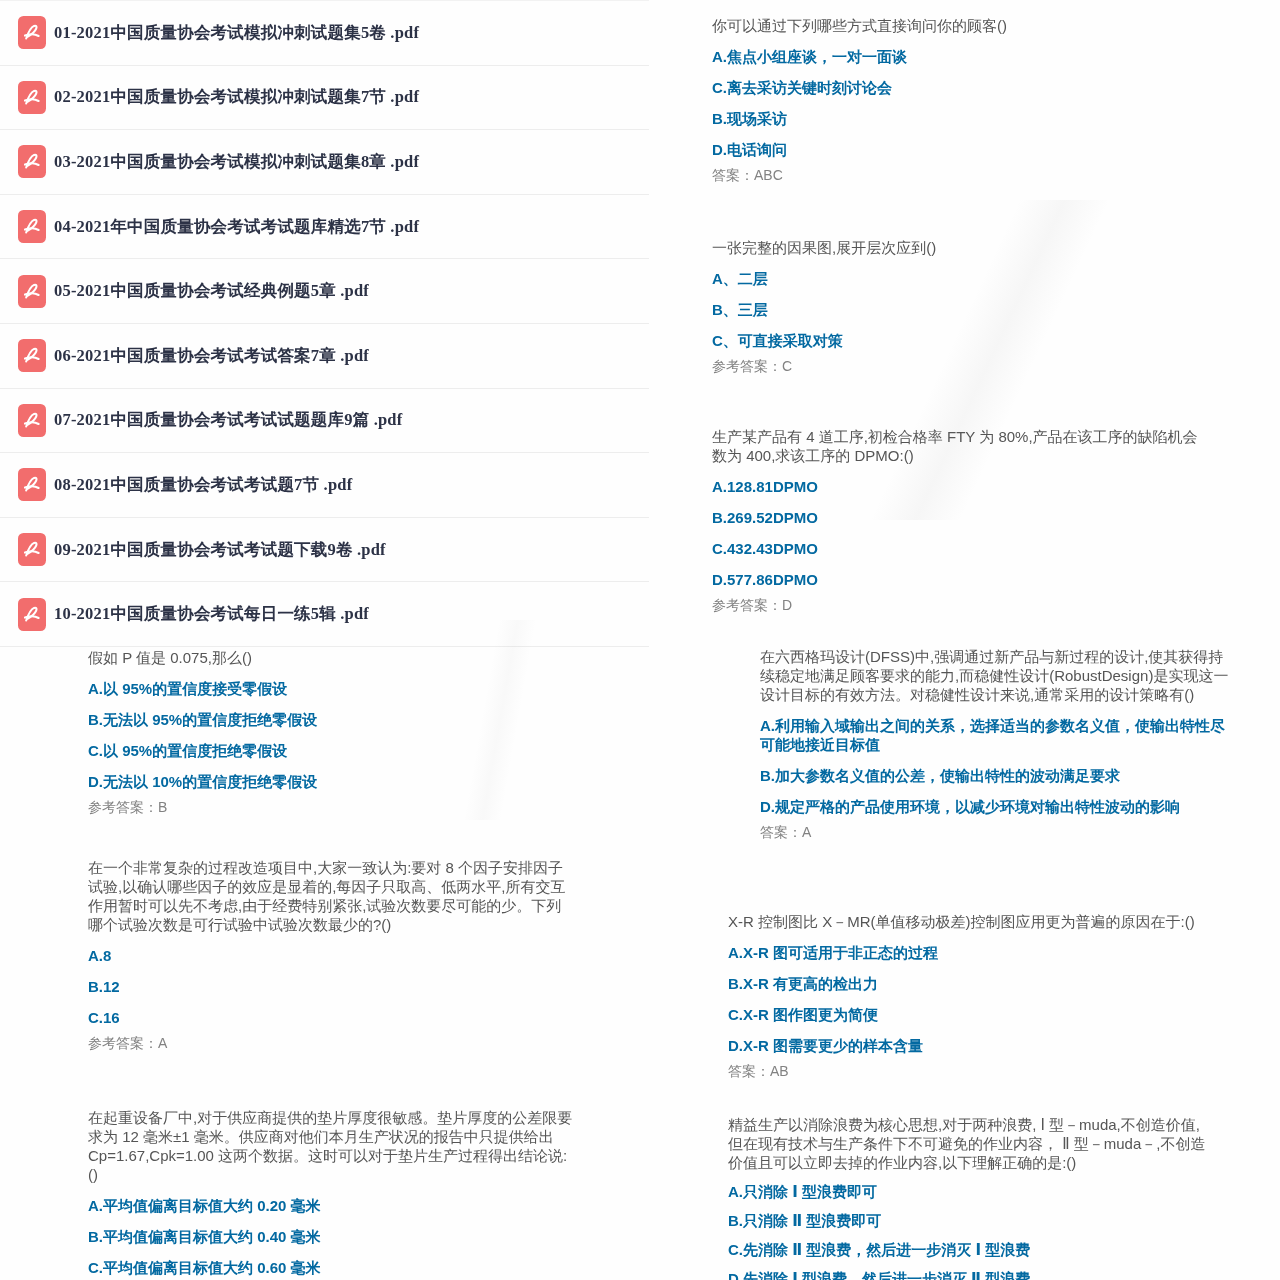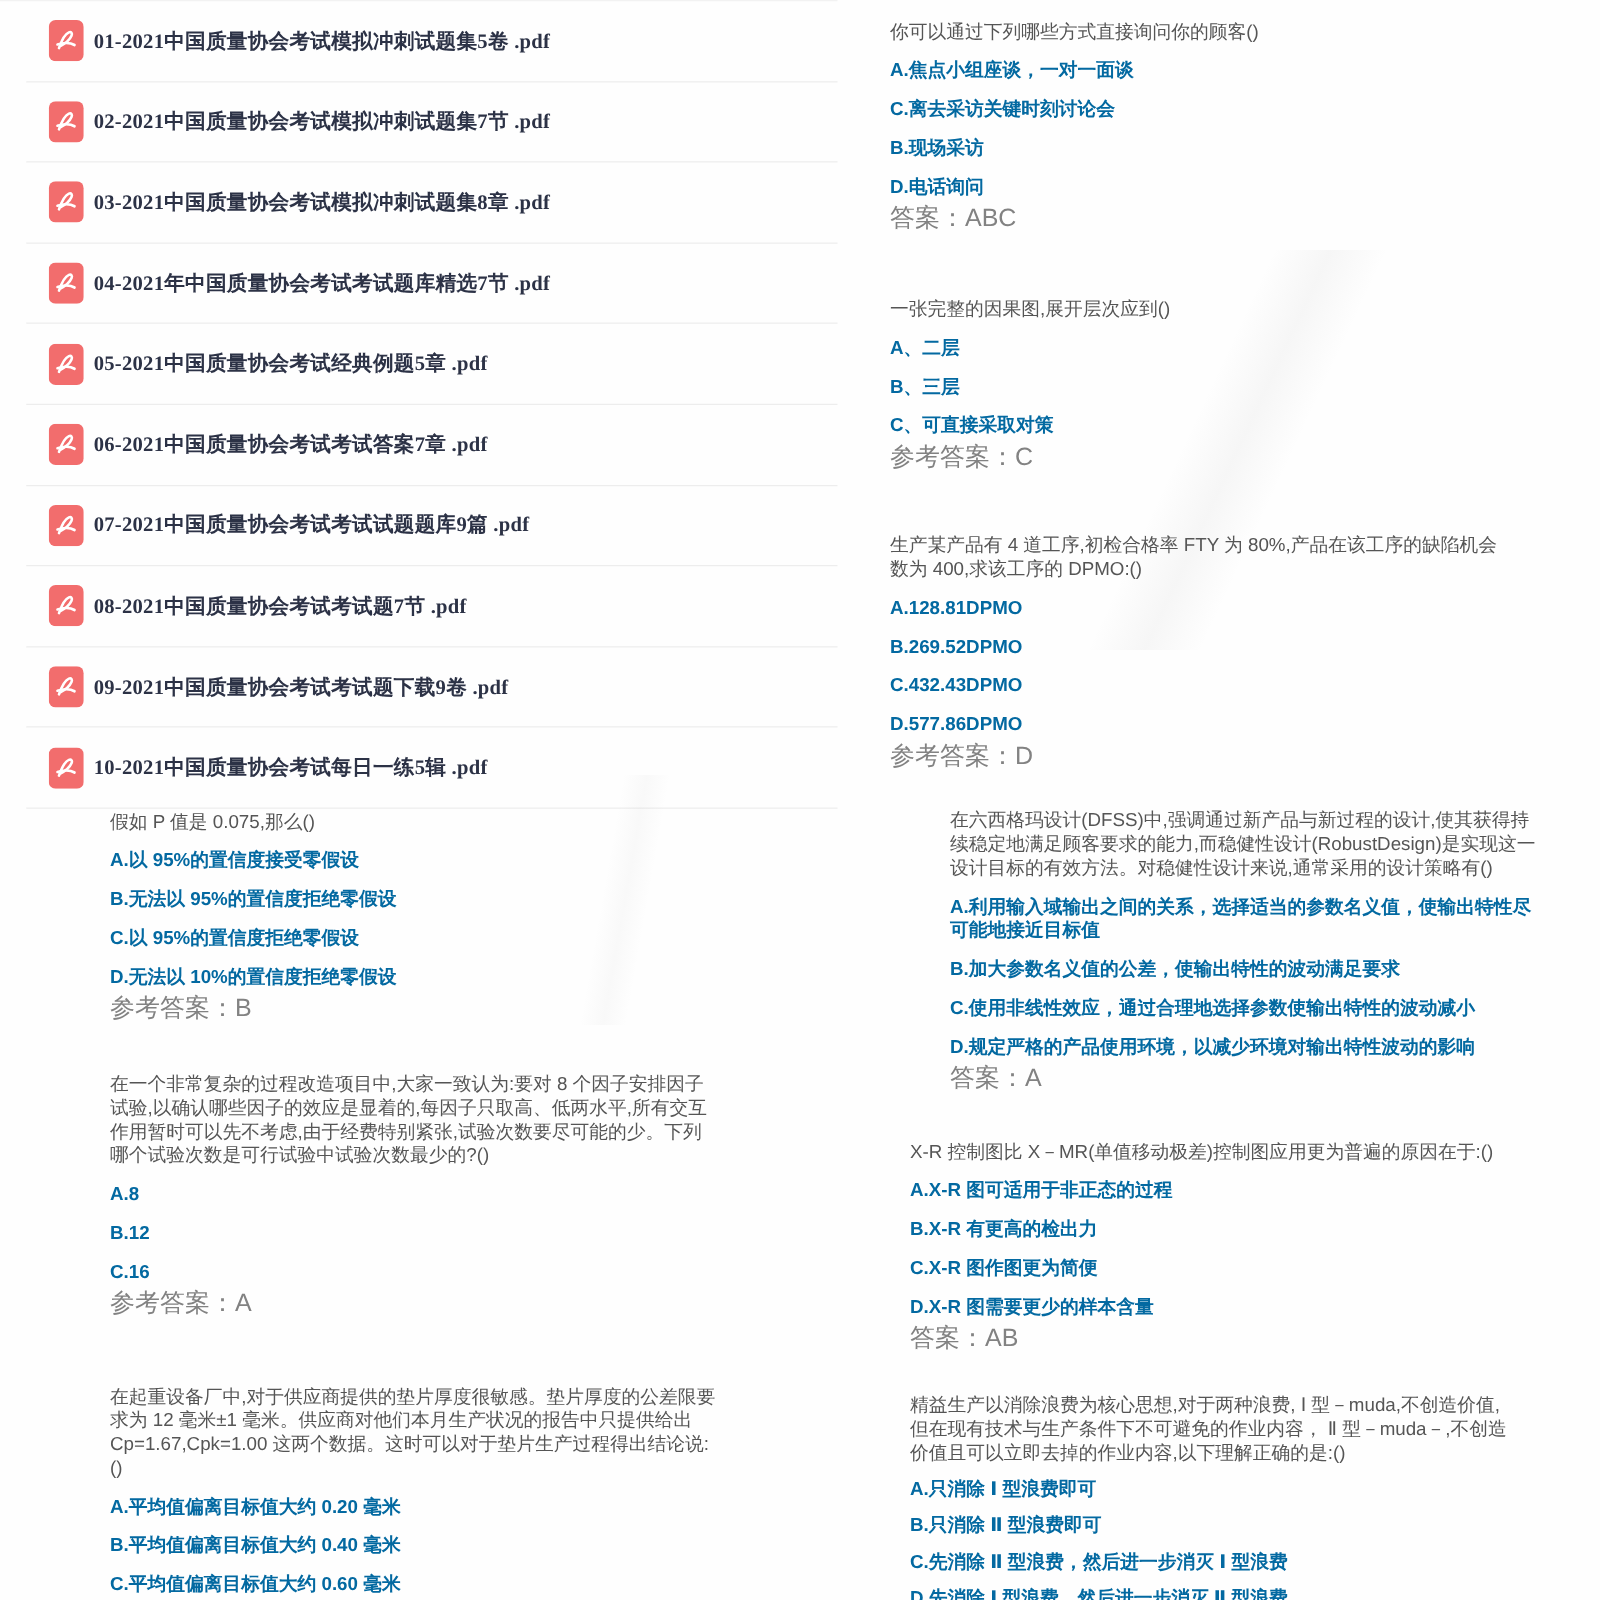--- a/index.html
+++ b/index.html
@@ -1,36 +1,36 @@
 <!DOCTYPE html>
 <html><head>
 <meta charset="utf-8">
 <style>
   html,body{margin:0;padding:0;background:#fff;}
   .page{
     position:relative;width:1280px;height:1280px;overflow:hidden;background:#fefefe;
     font-family:"Liberation Sans","DejaVu Sans",sans-serif;
   }
   
-  .file-list{position:absolute;left:0;top:0;width:649px;border-top:1px solid #f2f2f2;padding-left:21px;}
+  .file-list{position:absolute;left:0;top:0;width:649px;border-top:1px solid #f2f2f2;}
   .file-row{
     height:63.6px;display:flex;align-items:center;gap:8px;
     padding-left:18px;border-bottom:1px solid #ededed;cursor:pointer;background:transparent;
   }
   .pdf-badge{flex:0 0 auto;width:28px;height:33px;display:block;}
   .file-title{
     font-family:"Liberation Serif","DejaVu Serif",serif;
     font-size:16.5px;font-weight:600;color:#2c3246;letter-spacing:.2px;white-space:nowrap;
   }
   
   .q{position:absolute;font-size:15px;color:#5a5a5a;}
   .q-intro{line-height:19px;color:#555;}
   .q-option{margin-top:12px;line-height:19px;color:#0369a1;font-weight:bold;}
   .q.tight .q-option{margin-top:10px;}
-  .q-answer{margin-top:7px;line-height:19px;font-size:20px;color:#828282;}
+  .q-answer{margin-top:7px;line-height:19px;font-size:14px;color:#828282;}
   
   .glare{position:absolute;pointer-events:none;}
   .glare.g1{left:780px;top:200px;width:420px;height:320px;
     background:linear-gradient(115deg,transparent 42%,rgba(120,120,120,.06) 50%,transparent 58%);}
   .glare.g2{left:330px;top:620px;width:340px;height:200px;
     background:linear-gradient(100deg,transparent 45%,rgba(120,120,120,.04) 50%,transparent 55%);}
 </style>
 </head>
 <body>
 
@@ -176,21 +176,20 @@
     <div class="q-option">B.269.52DPMO</div>
     <div class="q-option">C.432.43DPMO</div>
     <div class="q-option">D.577.86DPMO</div>
     <div class="q-answer">参考答案：D</div>
   </div>
 
   <div class="q" style="left:760px;top:647px;width:478px">
     <div class="q-intro">在六西格玛设计(DFSS)中,强调通过新产品与新过程的设计,使其获得持续稳定地满足顾客要求的能力,而稳健性设计(RobustDesign)是实现这一设计目标的有效方法。对稳健性设计来说,通常采用的设计策略有()</div>
     <div class="q-option">A.利用输入域输出之间的关系，选择适当的参数名义值，使输出特性尽可能地接近目标值</div>
     <div class="q-option">B.加大参数名义值的公差，使输出特性的波动满足要求</div>
-    <div class="q-option">C.使用非线性效应，通过合理地选择参数使输出特性的波动减小</div>
     <div class="q-option">D.规定严格的产品使用环境，以减少环境对输出特性波动的影响</div>
     <div class="q-answer">答案：A</div>
   </div>
 
   <div class="q" style="left:728px;top:912px;width:478px">
     <div class="q-intro">X-R 控制图比 X－MR(单值移动极差)控制图应用更为普遍的原因在于:()</div>
     <div class="q-option">A.X-R 图可适用于非正态的过程</div>
     <div class="q-option">B.X-R 有更高的检出力</div>
     <div class="q-option">C.X-R 图作图更为简便</div>
     <div class="q-option">D.X-R 图需要更少的样本含量</div>

